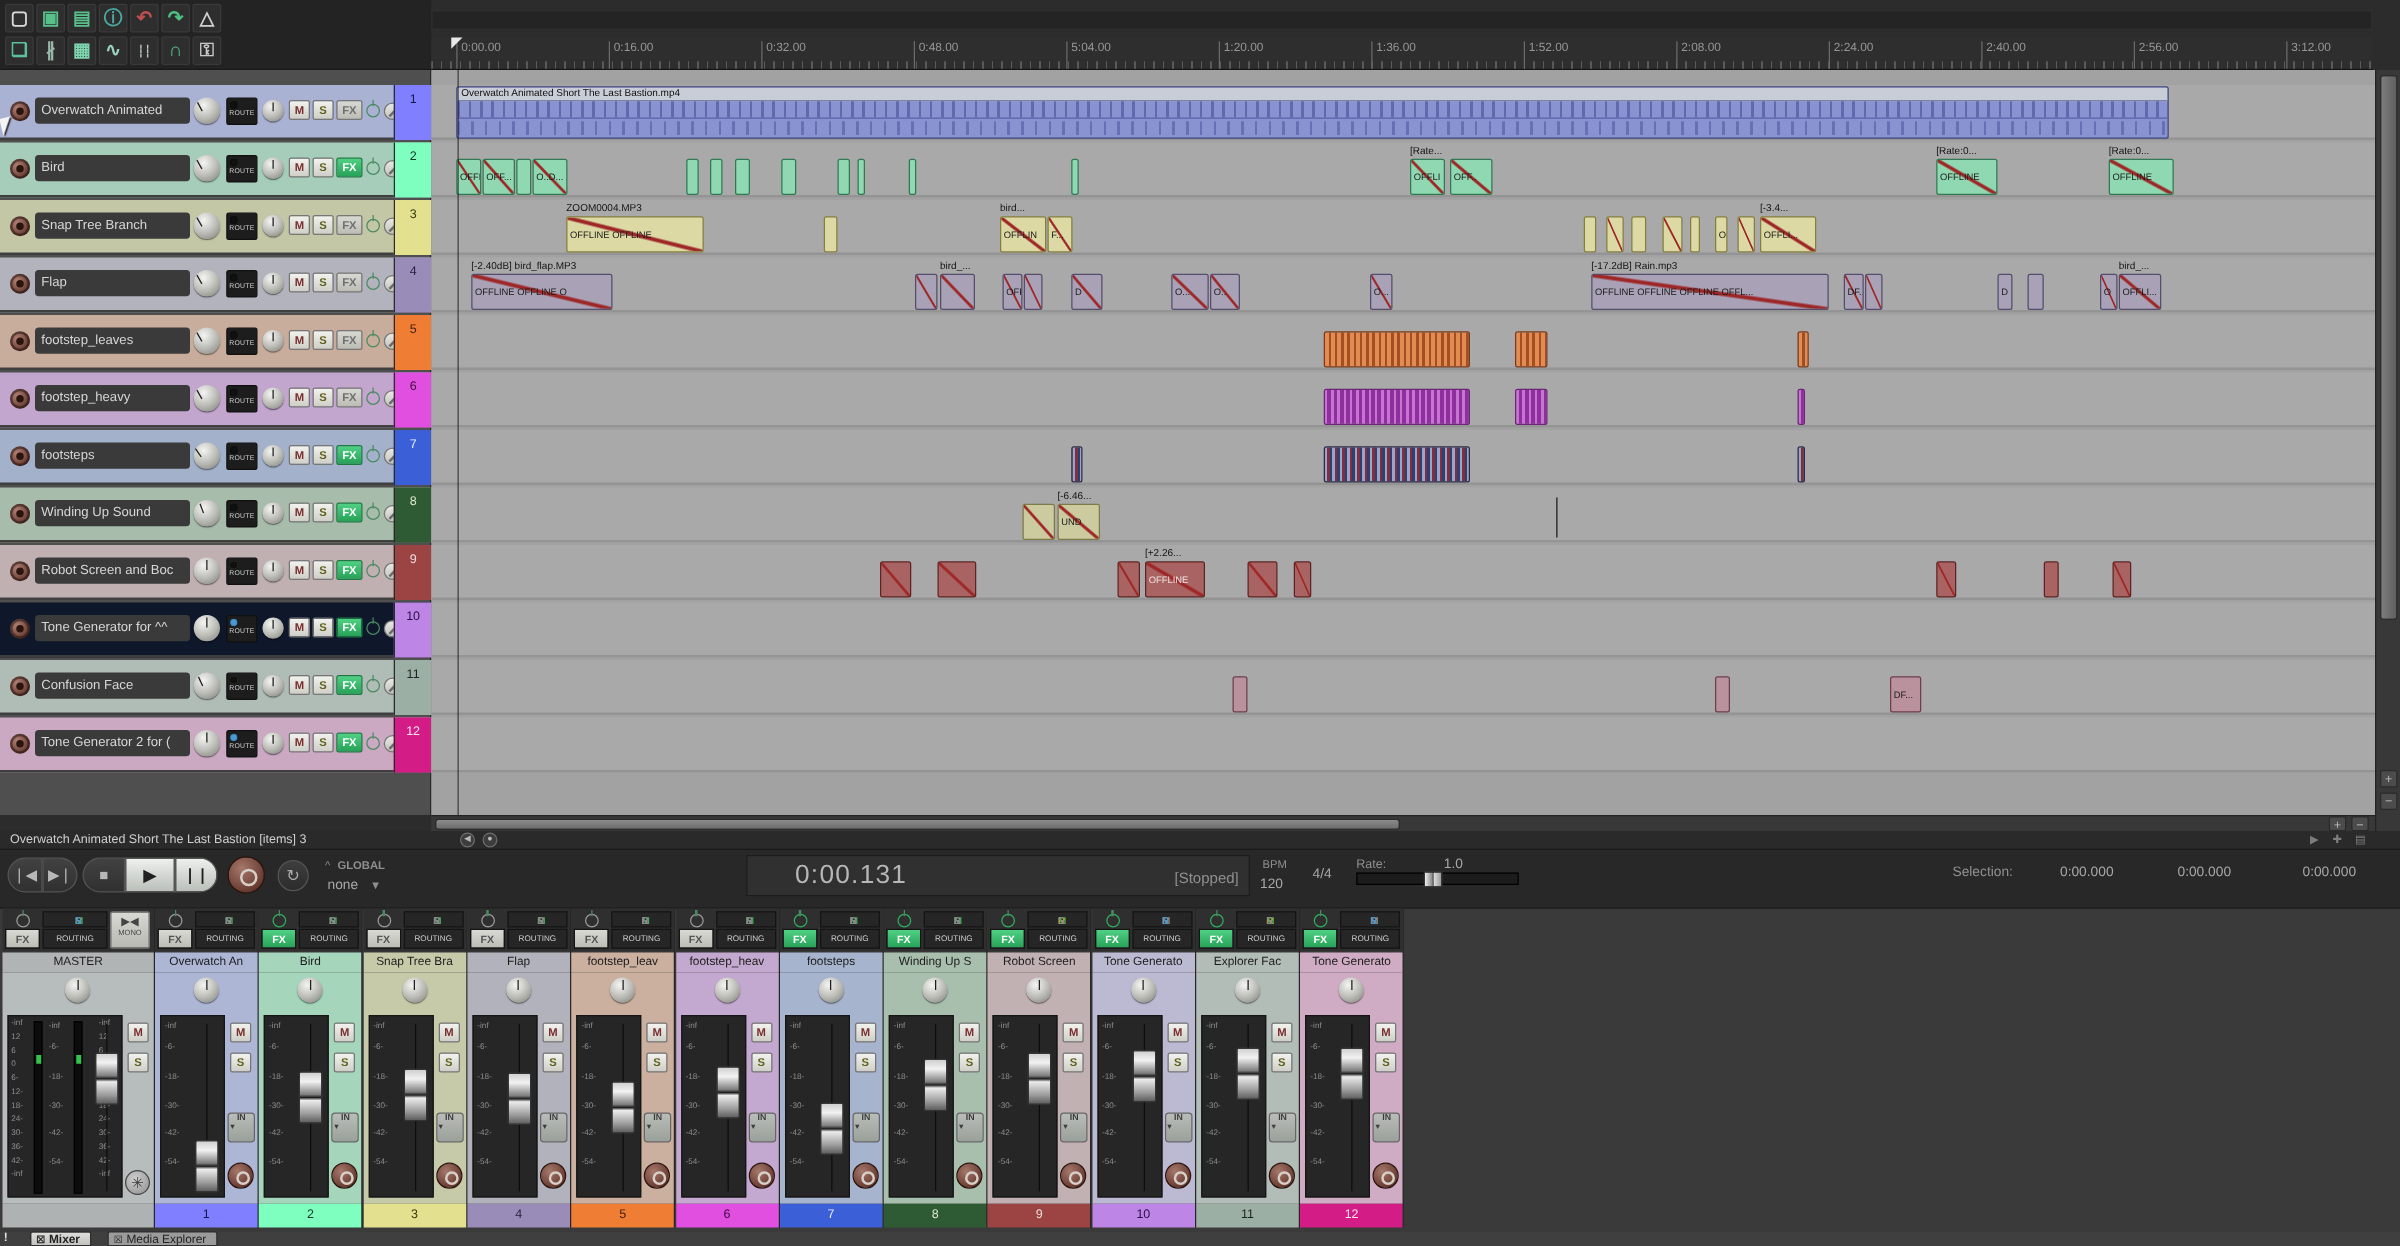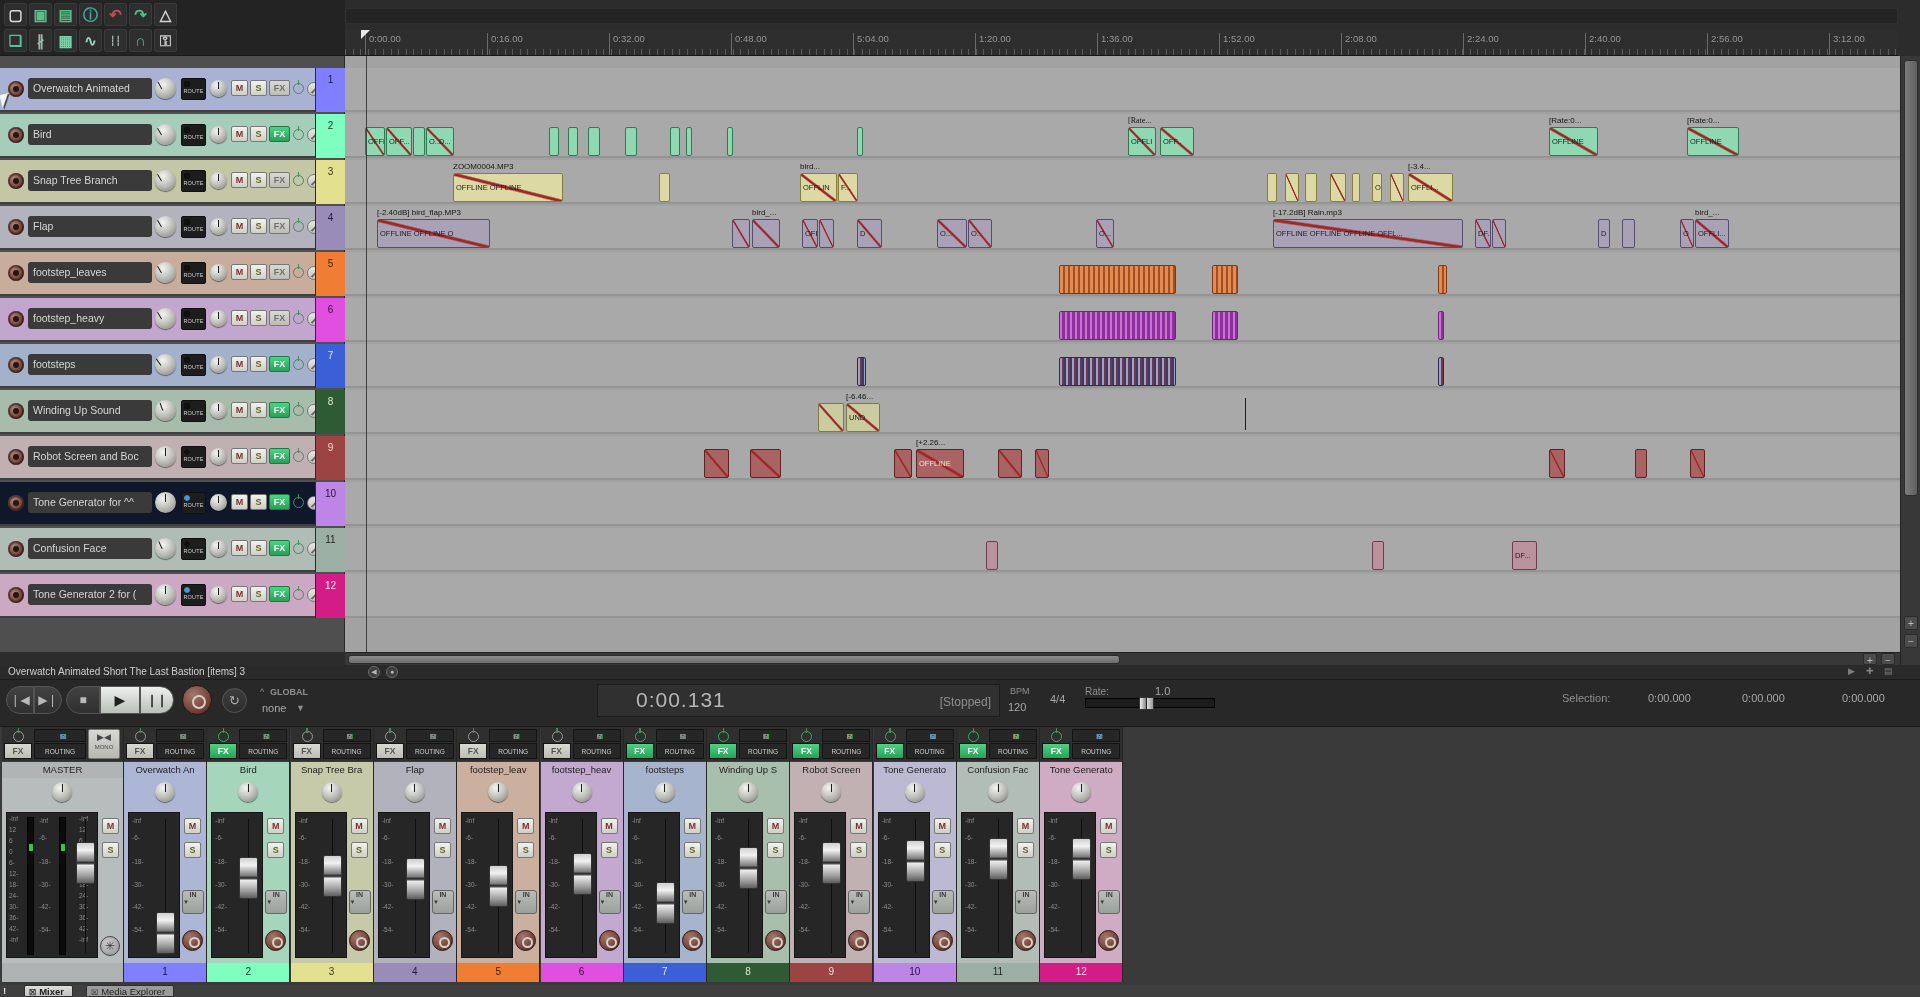--- a/index.html
+++ b/index.html
@@ -479,33 +479,38 @@
       <div class="lane" style="top: 104px;"></div>
       <div class="lane" style="top: 150px;"></div>
       <div class="lane" style="top: 196px;"></div>
       <div class="lane" style="top: 242px;"></div>
       <div class="lane" style="top: 288px;"></div>
       <div class="lane" style="top: 334px;"></div>
       <div class="lane" style="top: 380px;"></div>
       <div class="lane" style="top: 426px;"></div>
       <div class="lane" style="top: 472px;"></div>
       <div class="lane" style="top: 518px;"></div>
+      <div class="item k-v" style="left: 20px; top: 13px; width: 1370px; height: 42px; padding: 0px;">
+        <div class="vtitle">Overwatch Animated Short   The Last Bastion.mp4</div>
+        <div class="vwave"></div>
+        <div class="vwave2"></div>
+      </div>
       <div class="item k-g fade" style="left: 20px; top: 71px; width: 20px; height: 29px; line-height: 26px;">OFFL...</div>
       <div class="item k-g fade" style="left: 41px; top: 71px; width: 26px; height: 29px; line-height: 26px;">OFF...</div>
       <div class="item k-g" style="left: 68px; top: 71px; width: 12px; height: 29px; line-height: 26px;"></div>
       <div class="item k-g fade" style="left: 81px; top: 71px; width: 28px; height: 29px; line-height: 26px;">O..D...</div>
       <div class="item k-g" style="left: 204px; top: 71px; width: 10px; height: 29px; line-height: 26px;"></div>
       <div class="item k-g" style="left: 223px; top: 71px; width: 10px; height: 29px; line-height: 26px;"></div>
       <div class="item k-g" style="left: 243px; top: 71px; width: 12px; height: 29px; line-height: 26px;"></div>
       <div class="item k-g" style="left: 280px; top: 71px; width: 12px; height: 29px; line-height: 26px;"></div>
       <div class="item k-g" style="left: 325px; top: 71px; width: 10px; height: 29px; line-height: 26px;"></div>
       <div class="item k-g" style="left: 341px; top: 71px; width: 6px; height: 29px; line-height: 26px;"></div>
       <div class="item k-g" style="left: 382px; top: 71px; width: 4px; height: 29px; line-height: 26px;"></div>
       <div class="item k-g" style="left: 512px; top: 71px; width: 4px; height: 29px; line-height: 26px;"></div>
-      <div class="cap" style="left: 783px; top: 60px; font-family: Liberation Serif, serif;">[Rate...</div>
+      <div class="cap" style="left: 783px; top: 60px;">[Rate...</div>
       <div class="item k-g fade" style="left: 783px; top: 71px; width: 28px; height: 29px; line-height: 26px;">OFFLI</div>
       <div class="item k-g fade" style="left: 815px; top: 71px; width: 34px; height: 29px; line-height: 26px;">OFF..</div>
       <div class="cap" style="left: 1204px; top: 60px;">[Rate:0...</div>
       <div class="item k-g fade" style="left: 1204px; top: 71px; width: 49px; height: 29px; line-height: 26px;">OFFLINE</div>
       <div class="cap" style="left: 1342px; top: 60px;">[Rate:0...</div>
       <div class="item k-g fade" style="left: 1342px; top: 71px; width: 52px; height: 29px; line-height: 26px;">OFFLINE</div>
       <div class="cap" style="left: 108px; top: 106px;">ZOOM0004.MP3</div>
       <div class="item k-k fade" style="left: 108px; top: 117px; width: 110px; height: 29px; line-height: 26px;">OFFLINE    OFFLINE</div>
       <div class="item k-k" style="left: 314px; top: 117px; width: 11px; height: 29px; line-height: 26px;"></div>
       <div class="cap" style="left: 455px; top: 106px;">bird...</div>
@@ -1017,21 +1022,21 @@
         <div class="shead">
           <div class="pwr" style="left: 11px; top: 4px; color: rgb(47, 174, 94); border-color: rgb(47, 174, 94);"></div>
           <div class="hcell fxcell" style="left: 2px; width: 28px; background: linear-gradient(rgb(79, 209, 132), rgb(39, 162, 88)); color: rgb(255, 255, 255);">FX</div>
           <div class="mrs" style="left: 32px; width: 48px;">
             <span style="color: rgb(63, 174, 82);">M</span>
             <span style="color: rgb(184, 166, 46);">R</span>
             <span style="color: rgb(138, 138, 138);">S</span>
           </div>
           <div class="routing" style="left: 32px; width: 48px;">ROUTING</div>
         </div>
-        <div class="sname" style="background: rgb(178, 189, 184);">Confusion Fac</div>
+        <div class="sname" style="background: rgb(178, 189, 184);">Explorer Fac</div>
         <div class="sbody" style="background: rgb(178, 189, 184);">
           <div class="knob" style="left: 31px; top: 4px; width: 20px; height: 20px;">
             <i></i>
           </div>
           <div class="panel" style="left: 4px; top: 34px; width: 52px; height: 146px;">
             <div class="scl" style="left: 3px; top: 4px;">-inf</div>
             <div class="scl" style="left: 3px; top: 21px;">-6-</div>
             <div class="scl" style="left: 3px; top: 45px;">-18-</div>
             <div class="scl" style="left: 3px; top: 68px;">-30-</div>
             <div class="scl" style="left: 3px; top: 90px;">-42-</div>

